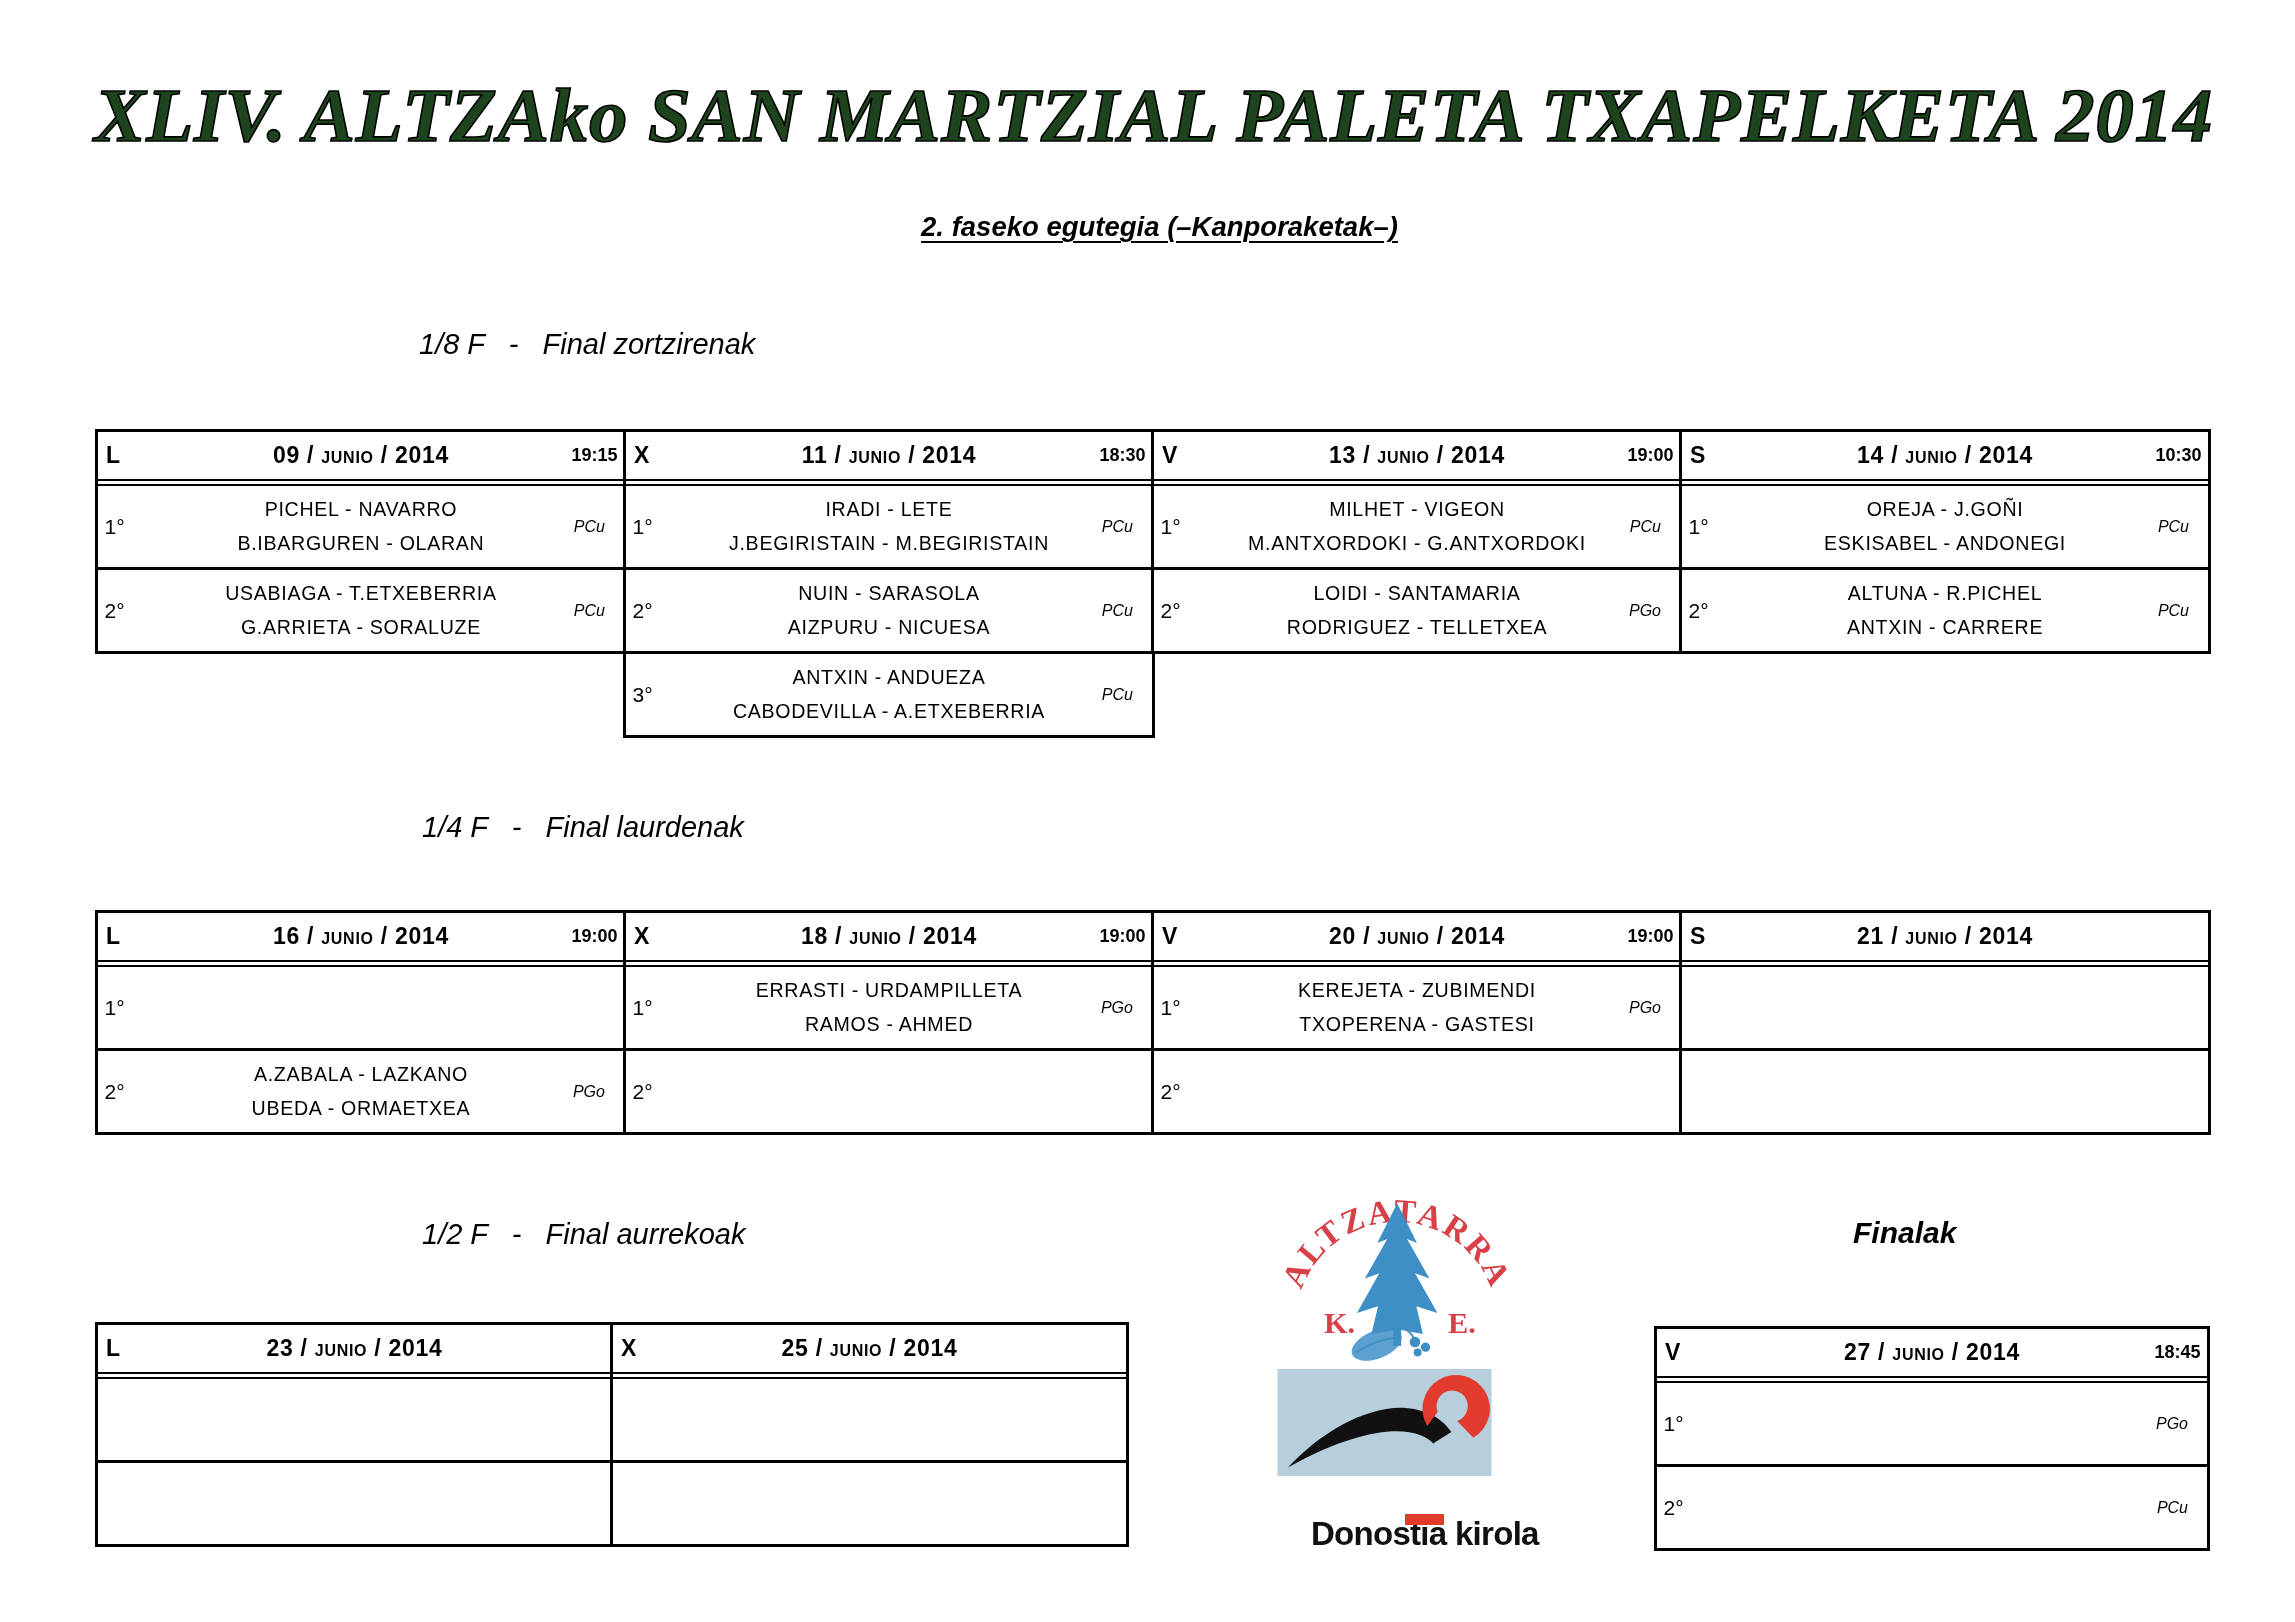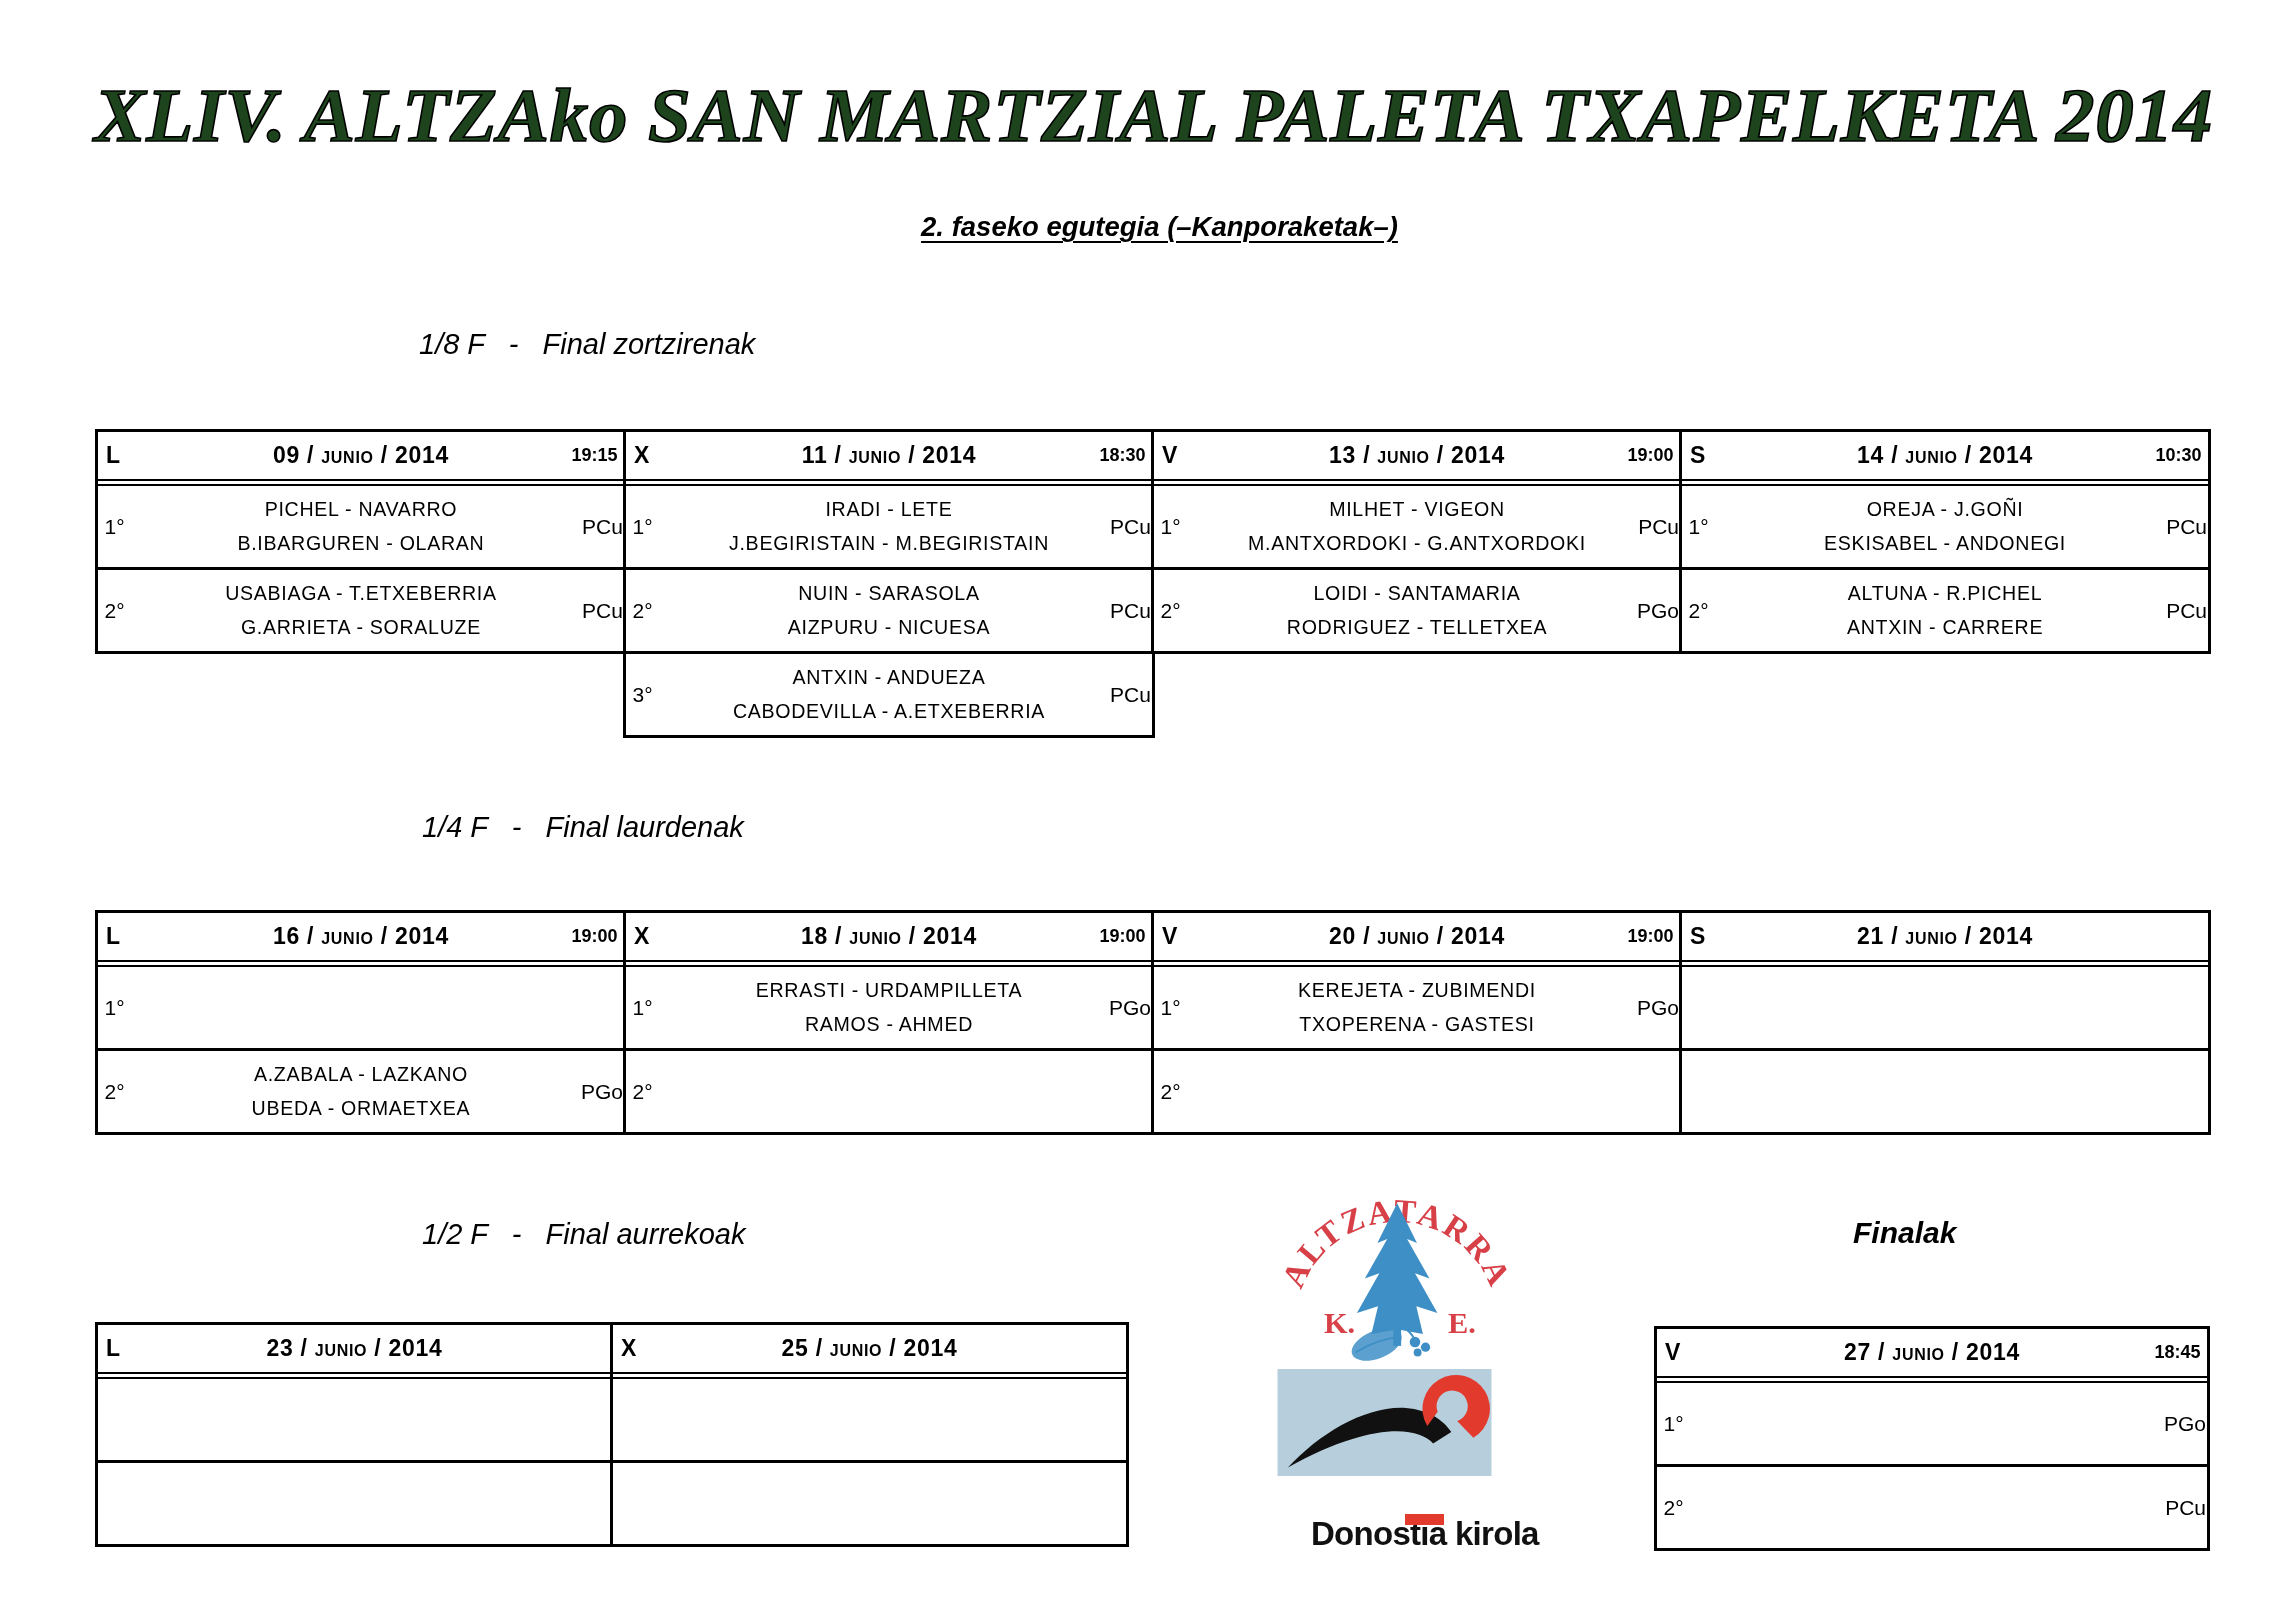--- a/index.html
+++ b/index.html
@@ -48,22 +48,22 @@
   .hdr .time{position:absolute;right:6.5px;font-weight:bold;font-size:18px;}
   .row{position:relative;height:81px;}
   .row + .row{border-top:3.3px solid #000;}
   .row .pos{position:absolute;left:6.5px;top:50%;transform:translateY(-50%);font-size:21px;}
   .row .teams{
     position:absolute;inset:0;padding:6.5px 52px;display:flex;flex-direction:column;
     justify-content:space-around;align-items:center;box-sizing:border-box;
   }
   .row .team{font-size:19.6px;letter-spacing:0.7px;white-space:nowrap;}
   .row .court{
-    position:absolute;right:1px;top:50%;transform:translateY(-50%);
-    font-size:21px;
+    position:absolute;right:19px;top:50%;transform:translateY(-50%);
+    font-size:16px;font-style:italic;
   }
   
   .altza{position:absolute;left:1271px;top:1169px;width:251px;height:198px;}
   .altza .arc-text{
     fill:var(--logo-red,#d84048);font-family:"Liberation Serif",serif;
     font-weight:bold;font-size:50px;letter-spacing:4px;
   }
   .altza .ke{
     fill:var(--logo-red,#d84048);font-family:"Liberation Serif",serif;
     font-weight:bold;font-size:46px;

